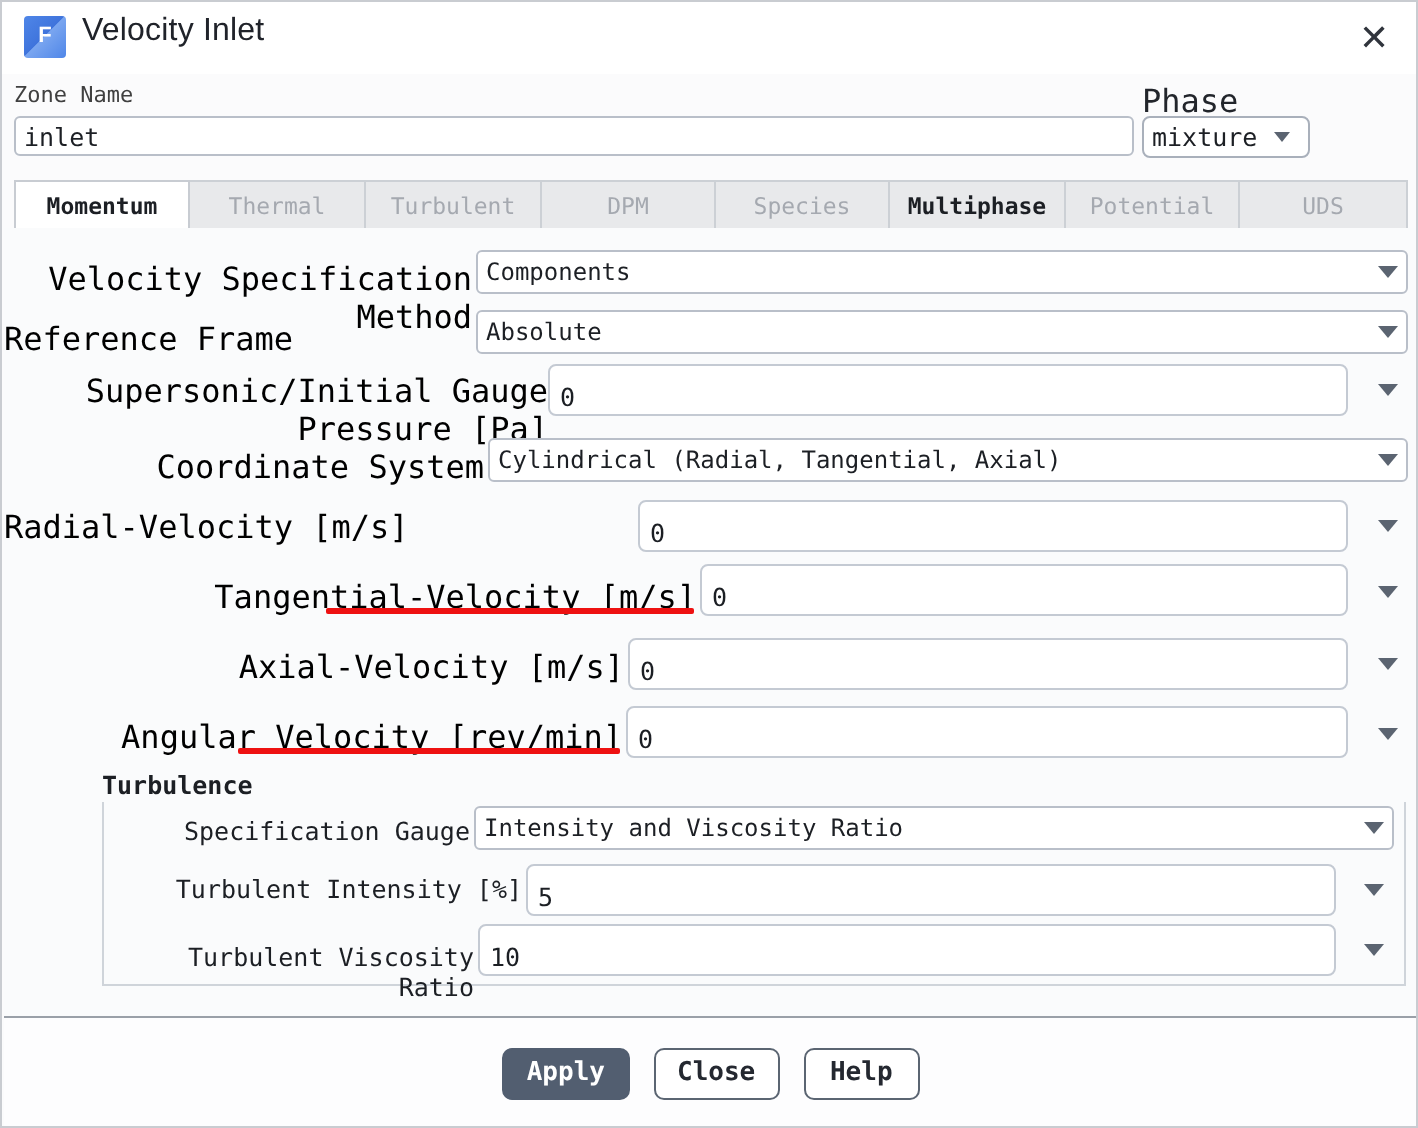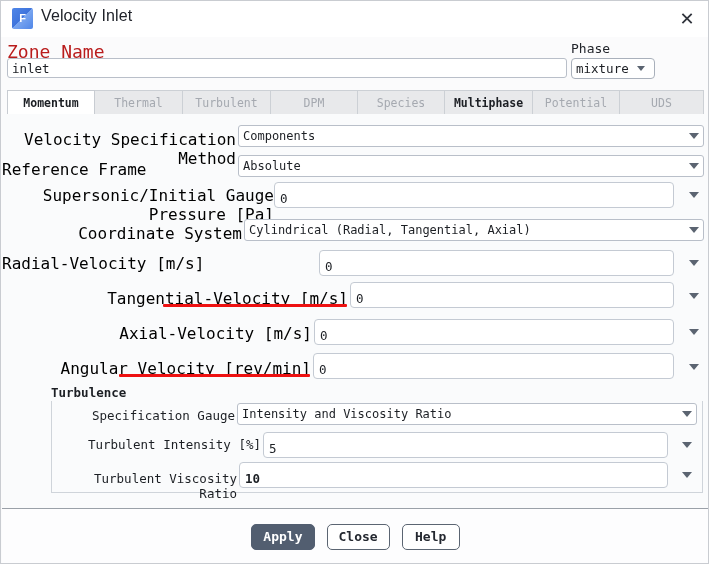--- a/index.html
+++ b/index.html
@@ -47,36 +47,36 @@
     width: 30px; height: 28px;
     display: flex; align-items: center; justify-content: center;
     color: #30343c; font-size: 18px;
     font-family: "Liberation Sans", sans-serif;
     cursor: pointer; line-height: 1;
   }
 
   
   .zone-label {
     position: absolute; left: 6px; top: 40px;
-    font-size: 18px; color: #b91c1c;
+    font-size: 11px; color: #404040;
   }
   .zone-input {
     position: absolute; left: 6px; top: 57px;
     width: 560px; height: 20px;
     border: 1px solid #b9bfc9;
     border-radius: 3px;
     background: #ffffff;
     font-family: "DejaVu Sans Mono", "Liberation Mono", monospace;
     font-size: 12.5px; color: #1c1f24;
     padding: 0 4px;
     outline: none;
   }
   .phase-label {
     position: absolute; left: 570px; top: 40px;
-    font-size: 13px; color: #22252b;
+    font-size: 16px; color: #22252b;
   }
   .phase-select {
     position: absolute; left: 570px; top: 57px;
     width: 84px; height: 21px;
     border: 1px solid #a9b0bb;
     border-radius: 4px;
     background: #ffffff;
     display: flex; align-items: center;
     padding: 0 4px;
     cursor: pointer;
@@ -325,21 +325,21 @@
     <span class="caret"></span>
   </div>
 
   <div style="position:absolute; left:60px; top:436px; width:200px; text-align:right; font-size:12.5px; color:#1c1f24;">Turbulent Intensity [%]</div>
   <input class="entry" style="left: 262px; top: 431px; width: 405px;" type="text" value="5">
   <div class="ext-arrow" style="left:674px; top:436px;">
     <span class="caret"></span>
   </div>
 
   <div style="position:absolute; left:48px; top:470px; width:188px; text-align:right; font-size:12.5px; color:#1c1f24;">Turbulent Viscosity Ratio</div>
-  <input class="entry" style="left: 238px; top: 461px; width: 429px; font-weight: bold;" type="text" value="10">
+  <input class="entry" style="left: 238px; top: 461px; width: 429px;" type="text" value="10">
   <div class="ext-arrow" style="left:674px; top:466px;">
     <span class="caret"></span>
   </div>
 
   <div class="footer-sep"></div>
   <div class="footer">
     <div class="btn primary">Apply</div>
     <div class="btn">Close</div>
     <div class="btn">Help</div>
   </div>

